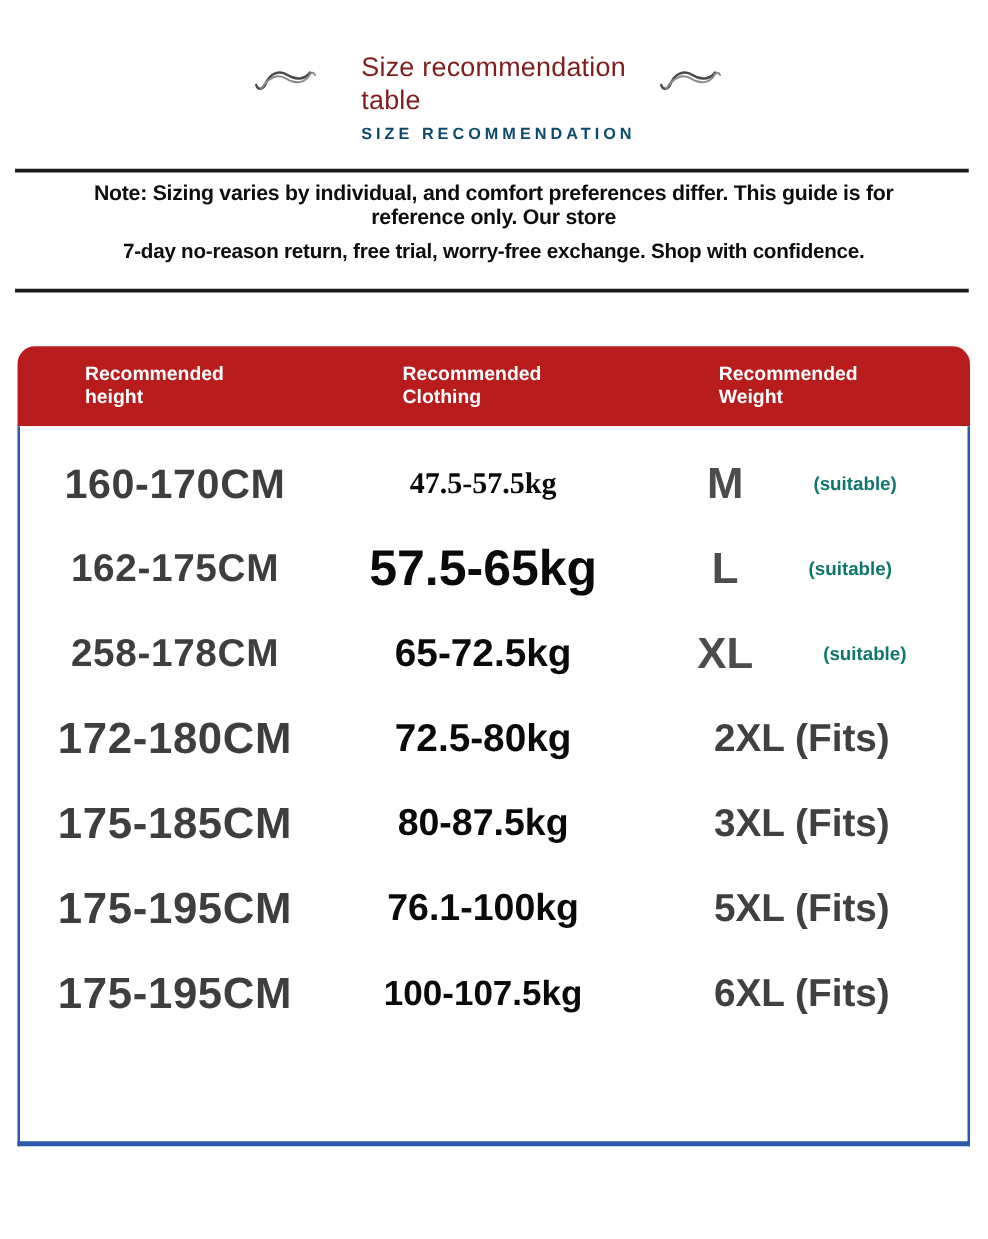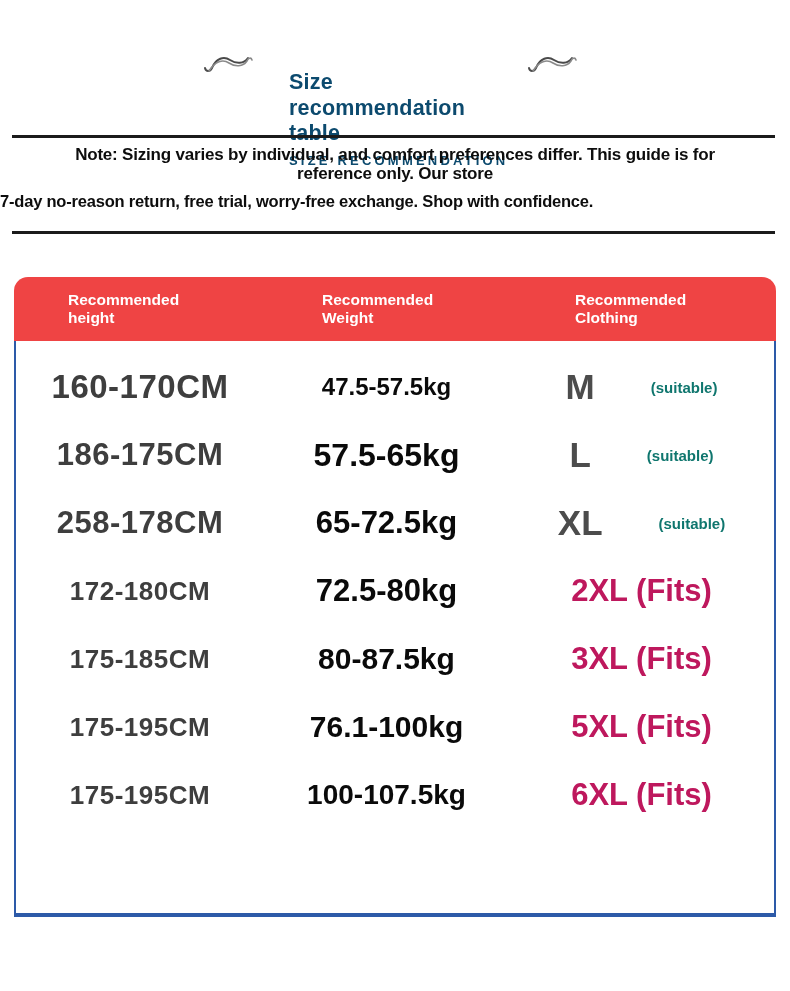--- a/index.html
+++ b/index.html
@@ -9,79 +9,79 @@
     position:relative; width:790px; height:991px;
     background:#ffffff; overflow:hidden; margin:0 auto;
   }
 
   
   .flourish { position:absolute; }
   .flourish-left  { left:202px; top:50px; }
   .flourish-right { left:526px; top:50px; }
   .title-block { position:absolute; left:289px; top:42px; width:225px; }
   .main-title {
-    font-size:21.5px; line-height:25.5px; font-weight:700;
-    color:#0c4a6e; letter-spacing:.2px;margin-top:28px;
+    font-size:21.5px; line-height:25.5px; font-weight:400;
+    color:#7f1d1d; letter-spacing:.2px;
   }
   .sub-title {
     margin-top:6px; font-size:13px; font-weight:700;
     letter-spacing:3.2px; color:#0c4a6e; white-space:nowrap;
   }
 
   
   .rule { position:absolute; left:12px; width:763px; height:3px; background:#1b1b1b; }
   .rule-top { top:135px; }
   .rule-bottom { top:231px; }
   .note-primary {
     position:absolute; top:145px; left:62px; width:666px;
     text-align:center; font-size:17px; line-height:19px;
     font-weight:700; color:#0d0d0d; letter-spacing:-0.2px;
   }
   .note-secondary {
     position:absolute; top:192px; left:0; width:100%;
-    font-size:16.5px; font-weight:700;
+    text-align:center; font-size:16.5px; font-weight:700;
     color:#0d0d0d; letter-spacing:-0.2px;
   }
 
   
   .size-table { position:absolute; top:277px; left:14px; width:762px; height:640px; }
   .thead {
-    height:64px; background:#ef4444; border-radius:14px 14px 0 0;
+    height:64px; background:#b91c1c; border-radius:14px 14px 0 0;
     display:grid; grid-template-columns:250px 245px 267px; align-items:center;
   }
   .th { color:#ffffff; font-size:15.5px; line-height:18px; font-weight:700; }
   .th span { display:block; width:125px; }
   .th:nth-child(1) { padding-left:54px; }
   .th:nth-child(2) { padding-left:58px; }
   .th:nth-child(3) { padding-left:66px; }
 
   .tbody {
     height:576px; background:#ffffff;
     border-left:2px solid #2d5aa8; border-right:2px solid #2d5aa8;
     border-bottom:4px solid #2d5aa8; padding-top:12px;
   }
   .row {
     display:grid; grid-template-columns:248px 245px 265px;
     height:68px; align-items:center;
   }
   .cell-height { text-align:center; font-weight:700; color:#3e3e3e; letter-spacing:.5px; }
   .cell-weight { text-align:center; font-weight:700; color:#0a0a0a; }
   .cell-size   { display:flex; justify-content:center; align-items:center; gap:56px; font-weight:700; }
-  .size-main   { color:#be185d; white-space:nowrap; }
+  .size-main   { color:#404040; white-space:nowrap; }
   .size-note   { font-size:15px; color:#0f766e; white-space:nowrap; }
   .size-note:empty { display:none; }
 
   
   .row:nth-child(1) .cell-height { font-size:33px; }
   .row:nth-child(2) .cell-height,
   .row:nth-child(3) .cell-height { font-size:31px; }
-  .row:nth-child(n+4) .cell-height { font-size:26px; }
-
-  .row:nth-child(1) .cell-weight { font-size:24px; }
-  .row:nth-child(2) .cell-weight { font-size:32px; }
+  .row:nth-child(n+4) .cell-height { font-size:35px; }
+
+  .row:nth-child(1) .cell-weight { font-size:24px;font-family:Liberation Serif, serif; }
+  .row:nth-child(2) .cell-weight { font-size:40px; }
   .row:nth-child(3) .cell-weight,
   .row:nth-child(4) .cell-weight { font-size:31px; }
   .row:nth-child(5) .cell-weight,
   .row:nth-child(6) .cell-weight { font-size:30px; }
   .row:nth-child(7) .cell-weight { font-size:28px; }
   .row:nth-child(8) .cell-weight { font-size:16px;text-align:right; }
 
   .row:nth-child(-n+3) .size-main { font-size:35px; color:#4c4c4c; }
   .row:nth-child(n+4)  .size-main { font-size:31px; }
   .row:nth-child(8)    .size-main { font-size:30px; }
@@ -113,40 +113,40 @@
   <div class="note-primary">Note: Sizing varies by individual, and comfort preferences differ. This guide is for reference only. Our store</div>
   <div class="note-secondary">7-day no-reason return, free trial, worry-free exchange. Shop with confidence.</div>
   <div class="rule rule-bottom"></div>
 
   <div class="size-table">
     <div class="thead">
       <div class="th">
           <span>Recommended height</span>
         </div>
       <div class="th">
+          <span>Recommended Clothing</span>
+        </div>
+      <div class="th">
           <span>Recommended Weight</span>
-        </div>
-      <div class="th">
-          <span>Recommended Clothing</span>
         </div>
     </div>
 
     <div class="tbody">
 
       <div class="row">
         <div class="cell-height">160-170CM</div>
         <div class="cell-weight">47.5-57.5kg</div>
         <div class="cell-size">
           <span class="size-main">M</span>
           <span class="size-note">(suitable)</span>
         </div>
       </div>
 
       <div class="row">
-        <div class="cell-height">186-175CM</div>
+        <div class="cell-height">162-175CM</div>
         <div class="cell-weight">57.5-65kg</div>
         <div class="cell-size">
           <span class="size-main">L</span>
           <span class="size-note">(suitable)</span>
         </div>
       </div>
 
       <div class="row">
         <div class="cell-height">258-178CM</div>
         <div class="cell-weight">65-72.5kg</div>

